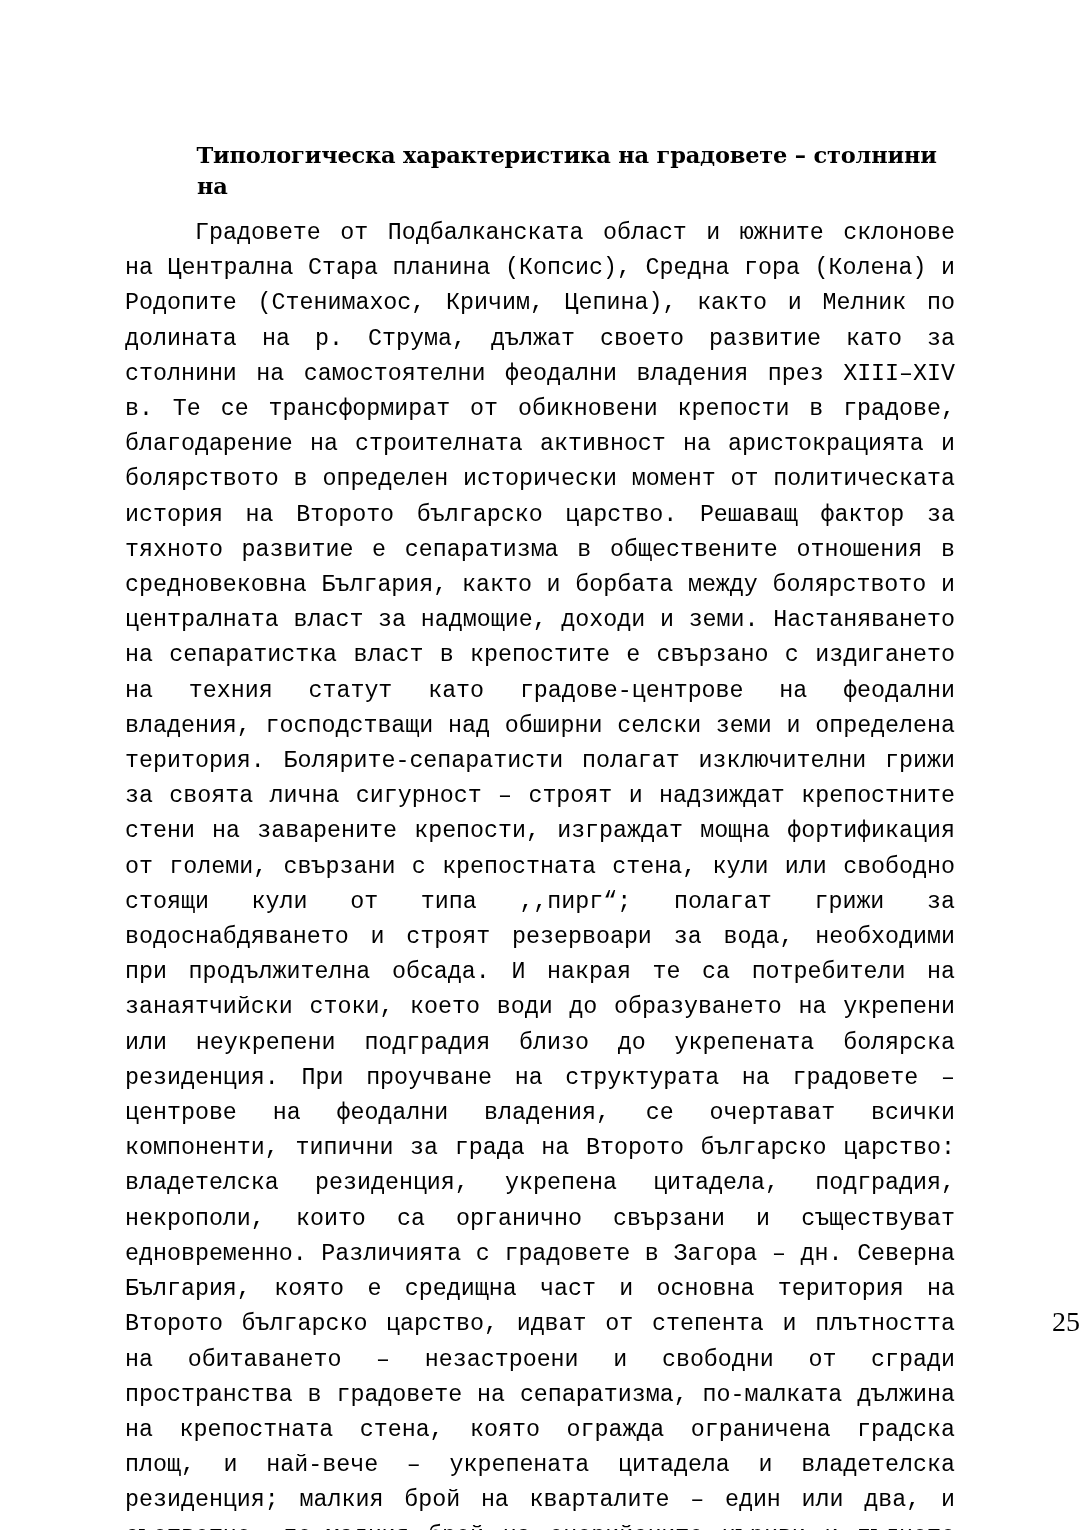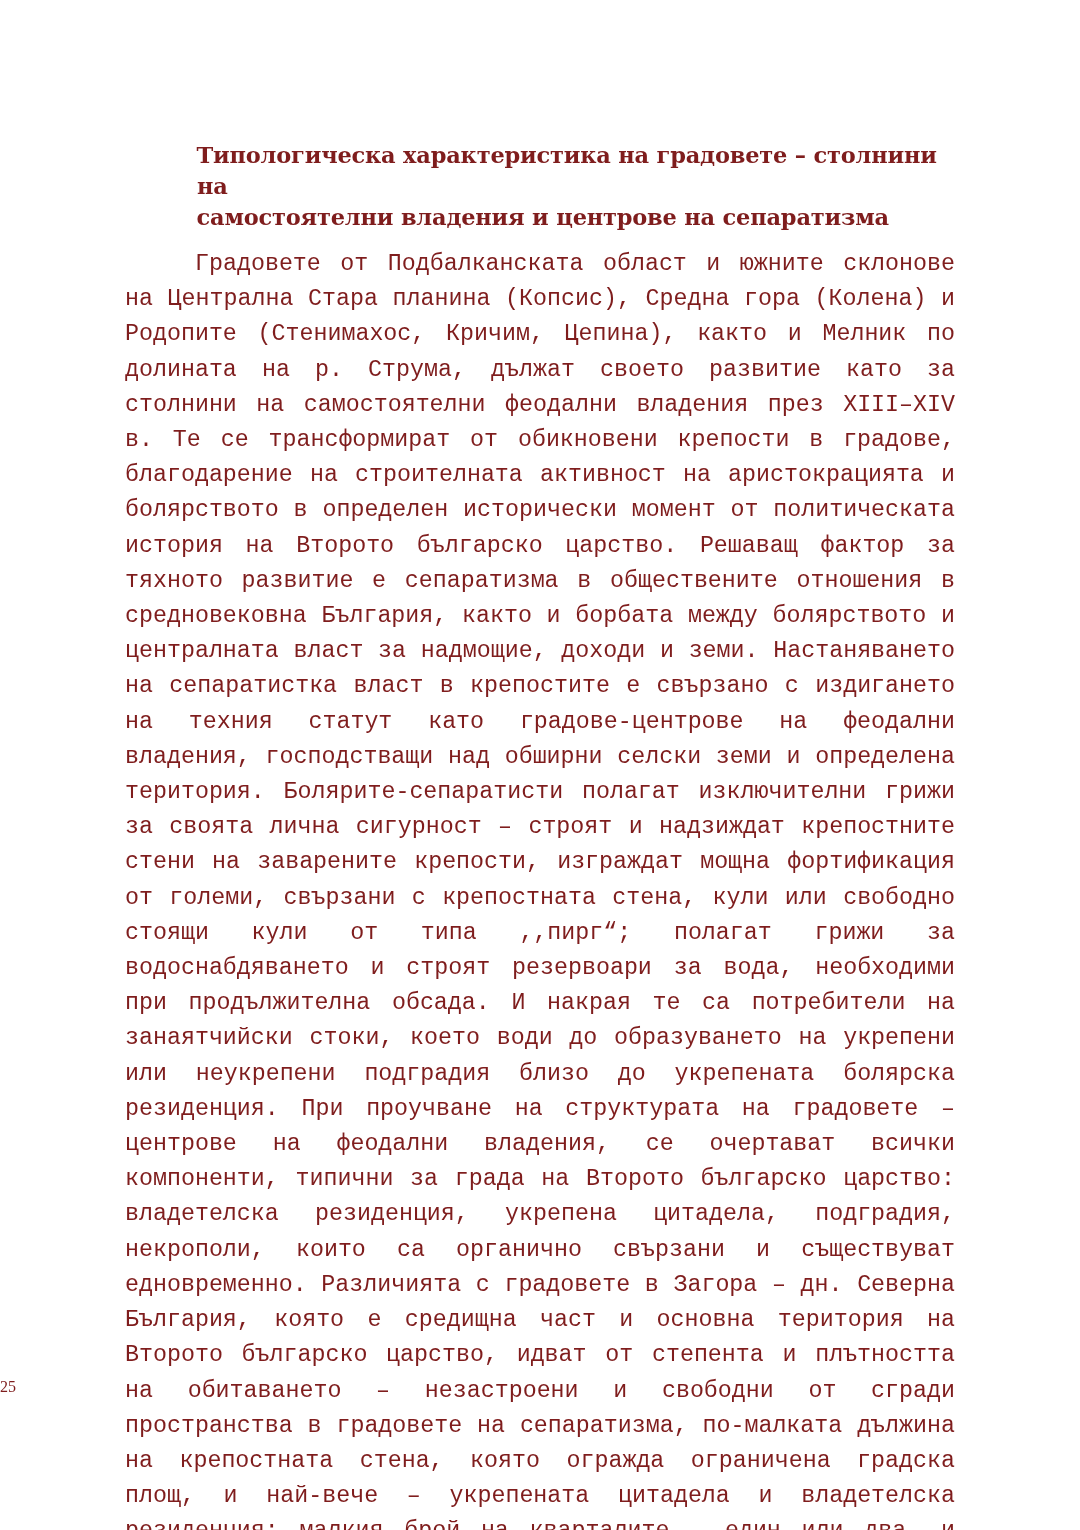--- a/index.html
+++ b/index.html
@@ -9,21 +9,21 @@
     background: #ffffff;
   }
   .page {
     position: relative;
     width: 1080px;
     height: 1530px;
     background: #ffffff;
     margin: 0 auto;
     overflow: hidden;
     font-family: "Liberation Serif", "DejaVu Serif", serif;
-    color: #7f1d1d;
+    color: #000000;
   }
   .content {
     position: absolute;
     left: 125px;
     top: 140px;
     width: 830px;
   }
   .heading {
     font-family: "DejaVu Serif", "Liberation Serif", serif;
     font-weight: bold;
@@ -45,36 +45,35 @@
     margin: 0;
     text-indent: 70px;
     hyphens: manual;
     word-spacing: 0.2px;
     font-family: Liberation Mono, monospace;
   }
   .folio {
     position: absolute;
     left: 0;
     right: 0;
-    top: 1378px;
-    text-align: left;
-    font-size: 16px;
+    top: 1306px;
+    text-align: right;
+    font-size: 28px;
     font-family: "Liberation Serif", "DejaVu Serif", serif;
   }
 </style>
 </head>
 <body>
 
 <div class="page">
 
   <div class="content">
 
     <h2 class="heading">
       <span>Типологическа характеристика на градовете – столнини на</span>
-      <span class="line2">самостоятелни владения и центрове на сепаратизма</span>
     </h2>
 
     <p class="body-text">Градовете от Подбалканската област и южните склонове на Централна Стара планина (Копсис), Средна гора (Колена) и Родопите (Стенимахос, Кричим, Цепина), както и Мелник по долината на р. Струма, дължат своето развитие като за столнини на самостоятелни феодални владения през XIII–XIV в. Те се трансформират от обикновени крепости в градове, благодарение на строителната активност на аристокрацията и болярството в определен исторически момент от политическата история на Второто българско царство. Решаващ фактор за тяхното развитие е сепаратизма в обществените отношения в средновековна България, както и борбата между болярството и централната власт за надмощие, доходи и земи. Настаняването на сепаратистка власт в крепостите е свързано с издигането на техния статут като градове-центрове на феодални владения, господстващи над обширни селски земи и определена територия. Болярите-сепаратисти полагат изключителни грижи за своята лична сигурност – строят и надзиждат крепостните стени на заварените крепости, изграждат мощна фортификация от големи, свързани с крепостната стена, кули или свободно стоящи кули от типа ,,пирг“; полагат грижи за водоснабдяването и строят резервоари за вода, необходими при продължителна обсада. И накрая те са потребители на занаятчийски стоки, което води до образуването на укрепени или неукрепени подградия близо до укрепената болярска резиденция. При проучване на структурата на градовете – центрове на феодални владения, се очертават всички компоненти, типични за града на Второто българско царство: владетелска резиденция, укрепена цитадела, подградия, некрополи, които са органично свързани и съществуват едновременно. Различията с градовете в Загора – дн. Северна България, която е средищна част и основна територия на Второто българско царство, идват от степента и плътността на обитаването – незастроени и свободни от сгради пространства в градовете на сепаратизма, по-малката дължина на крепостната стена, която огражда ограничена градска площ, и най-вече – укрепената цитадела и владетелска резиденция; малкия брой на кварталите – един или два, и съответно, по-малкия брой на енорийските църкви и пълното отсъствие на големи катедрални храмове. Тези градове преживяват своя разцвет, докато са резиденции на болярите-отцепници и сепаратисти. Те показват бързо и интензивно развитие като центрове на самостоятелни владения и власт, след което в тях не се наблюдава ново строителство. Унищожаването или</p>
 
   </div>
 
   <div class="folio">25</div>
 
 </div>
 

